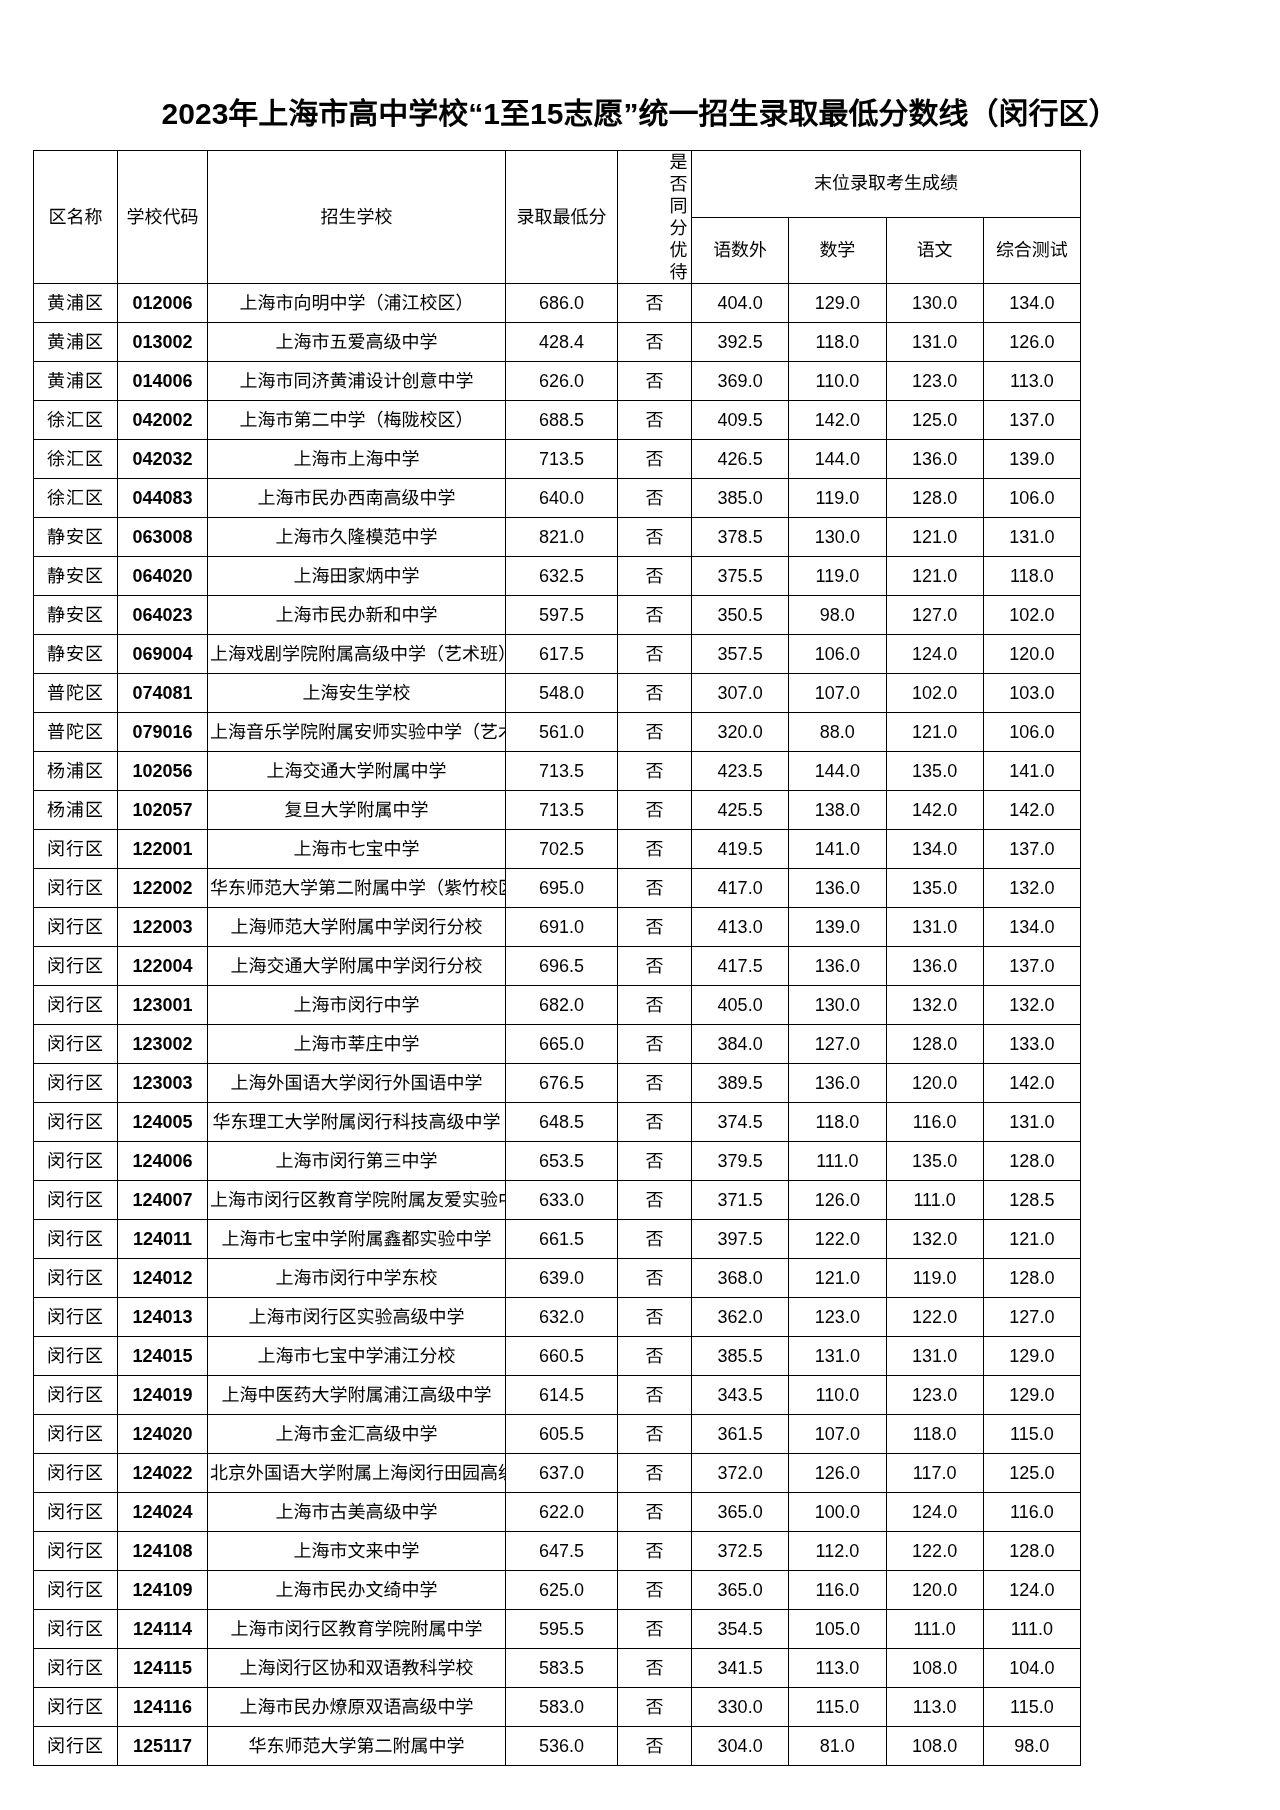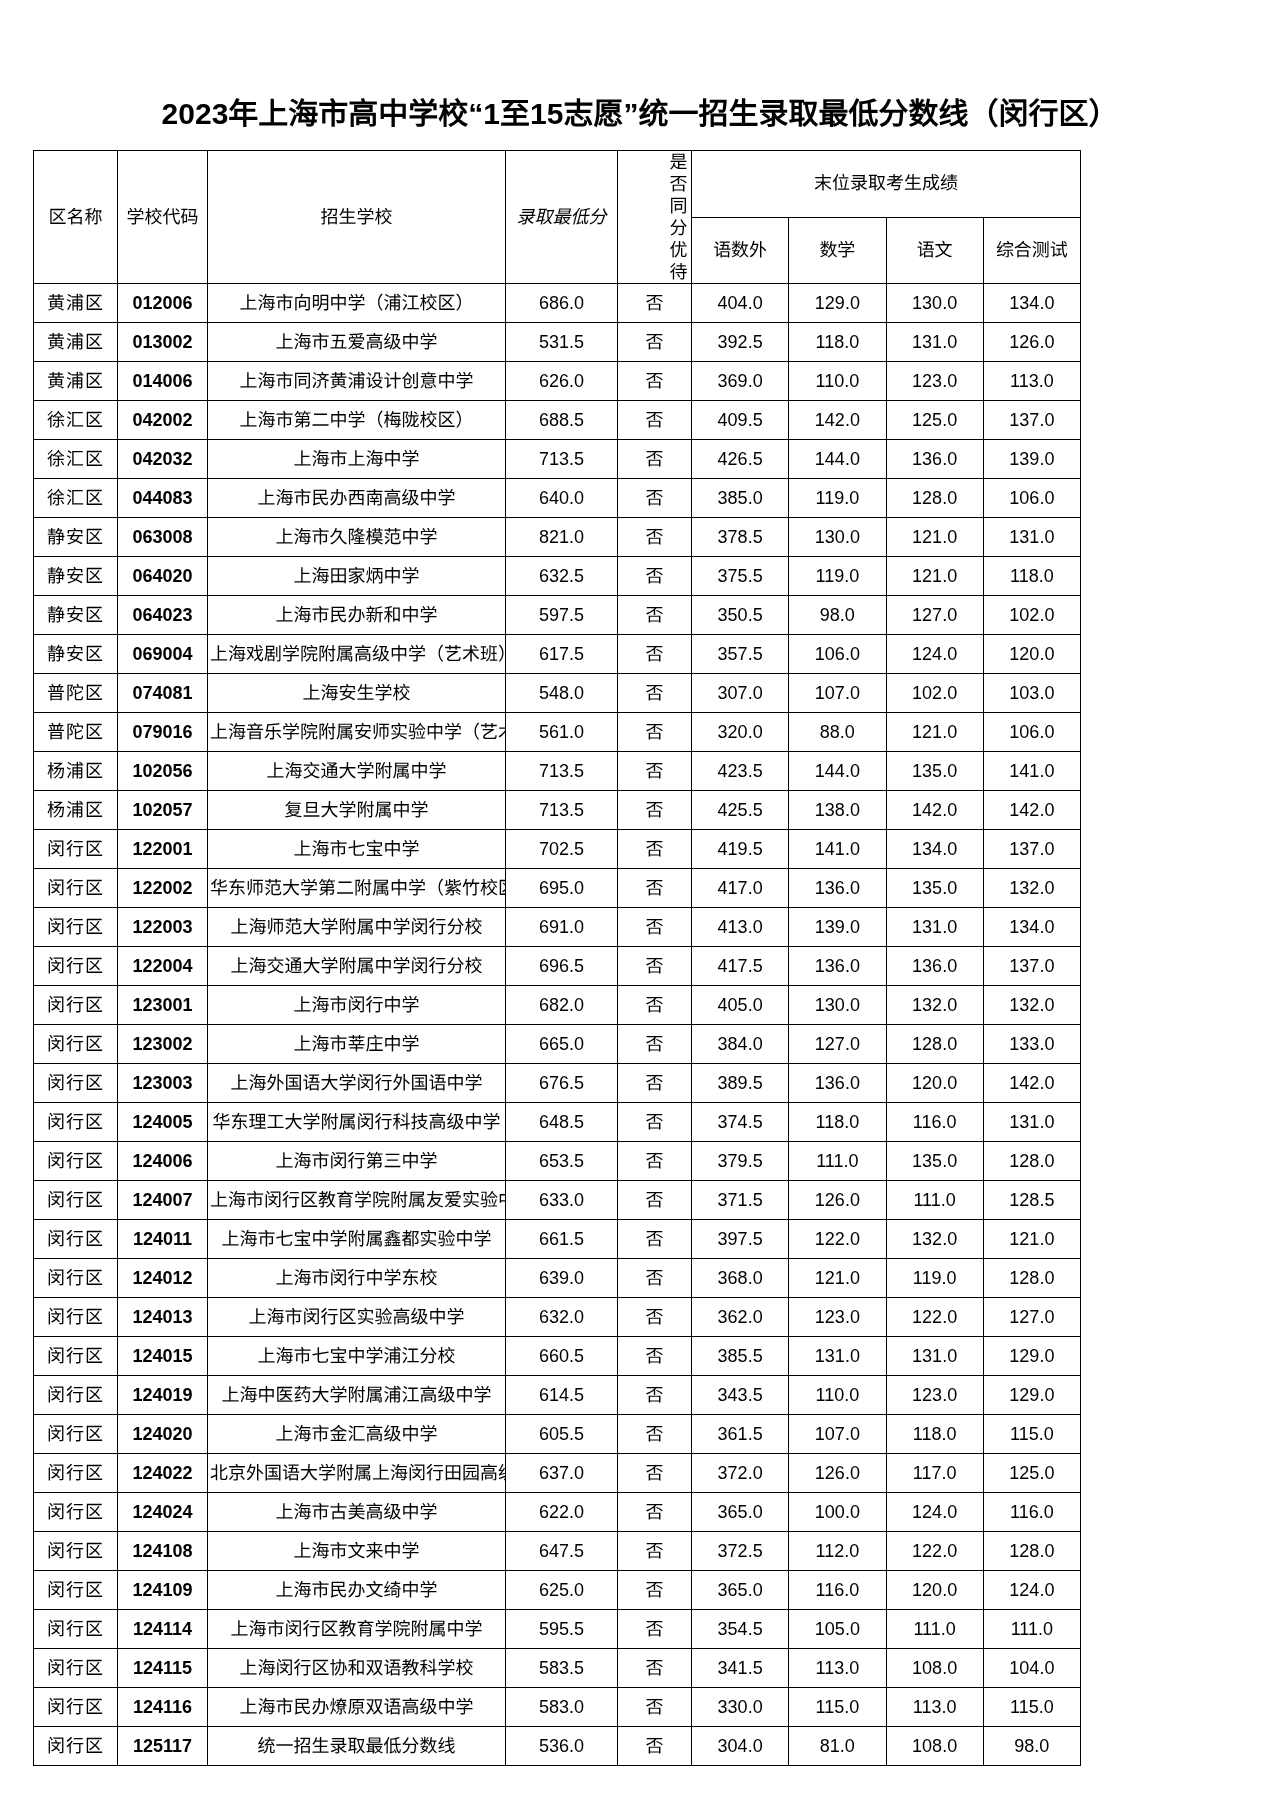--- a/index.html
+++ b/index.html
@@ -63,21 +63,21 @@
   }
   table.score-table thead th {
     font-weight: normal;
     font-size: 18px;
     line-height: 23px;
     height: 32px;
   }
   th.h-district   { width: 84px; }
   th.h-code       { width: 90px; }
   th.h-school     { width: 298px; }
-  th.h-minscore   { width: 112px; font-style: italic; }
+  th.h-minscore   { width: 112px; }
   th.h-tiebreak   { width: 74px; }
   th.h-sub        { width: 97px; }
   th.h-group      { }
   .hdr-two-line {
     line-height: 22px;
     white-space: normal;
     margin-left: 48px;
   }
   table.score-table tbody td {
     height: 38px;
@@ -130,21 +130,21 @@
             <td class="c-tie">否</td>
             <td class="c-num">404.0</td>
             <td class="c-num">129.0</td>
             <td class="c-num">130.0</td>
             <td class="c-num">134.0</td>
           </tr>
           <tr>
             <td class="c-district">黄浦区</td>
             <td class="c-code">013002</td>
             <td class="c-school">上海市五爱高级中学</td>
-            <td class="c-min">531.5</td>
+            <td class="c-min">428.4</td>
             <td class="c-tie">否</td>
             <td class="c-num">392.5</td>
             <td class="c-num">118.0</td>
             <td class="c-num">131.0</td>
             <td class="c-num">126.0</td>
           </tr>
           <tr>
             <td class="c-district">黄浦区</td>
             <td class="c-code">014006</td>
             <td class="c-school">上海市同济黄浦设计创意中学</td>
@@ -525,21 +525,21 @@
             <td class="c-min">583.0</td>
             <td class="c-tie">否</td>
             <td class="c-num">330.0</td>
             <td class="c-num">115.0</td>
             <td class="c-num">113.0</td>
             <td class="c-num">115.0</td>
           </tr>
           <tr>
             <td class="c-district">闵行区</td>
             <td class="c-code">125117</td>
-            <td class="c-school">统一招生录取最低分数线</td>
+            <td class="c-school">华东师范大学第二附属中学</td>
             <td class="c-min">536.0</td>
             <td class="c-tie">否</td>
             <td class="c-num">304.0</td>
             <td class="c-num">81.0</td>
             <td class="c-num">108.0</td>
             <td class="c-num">98.0</td>
           </tr>
         </tbody>
     </table>
   </div>

